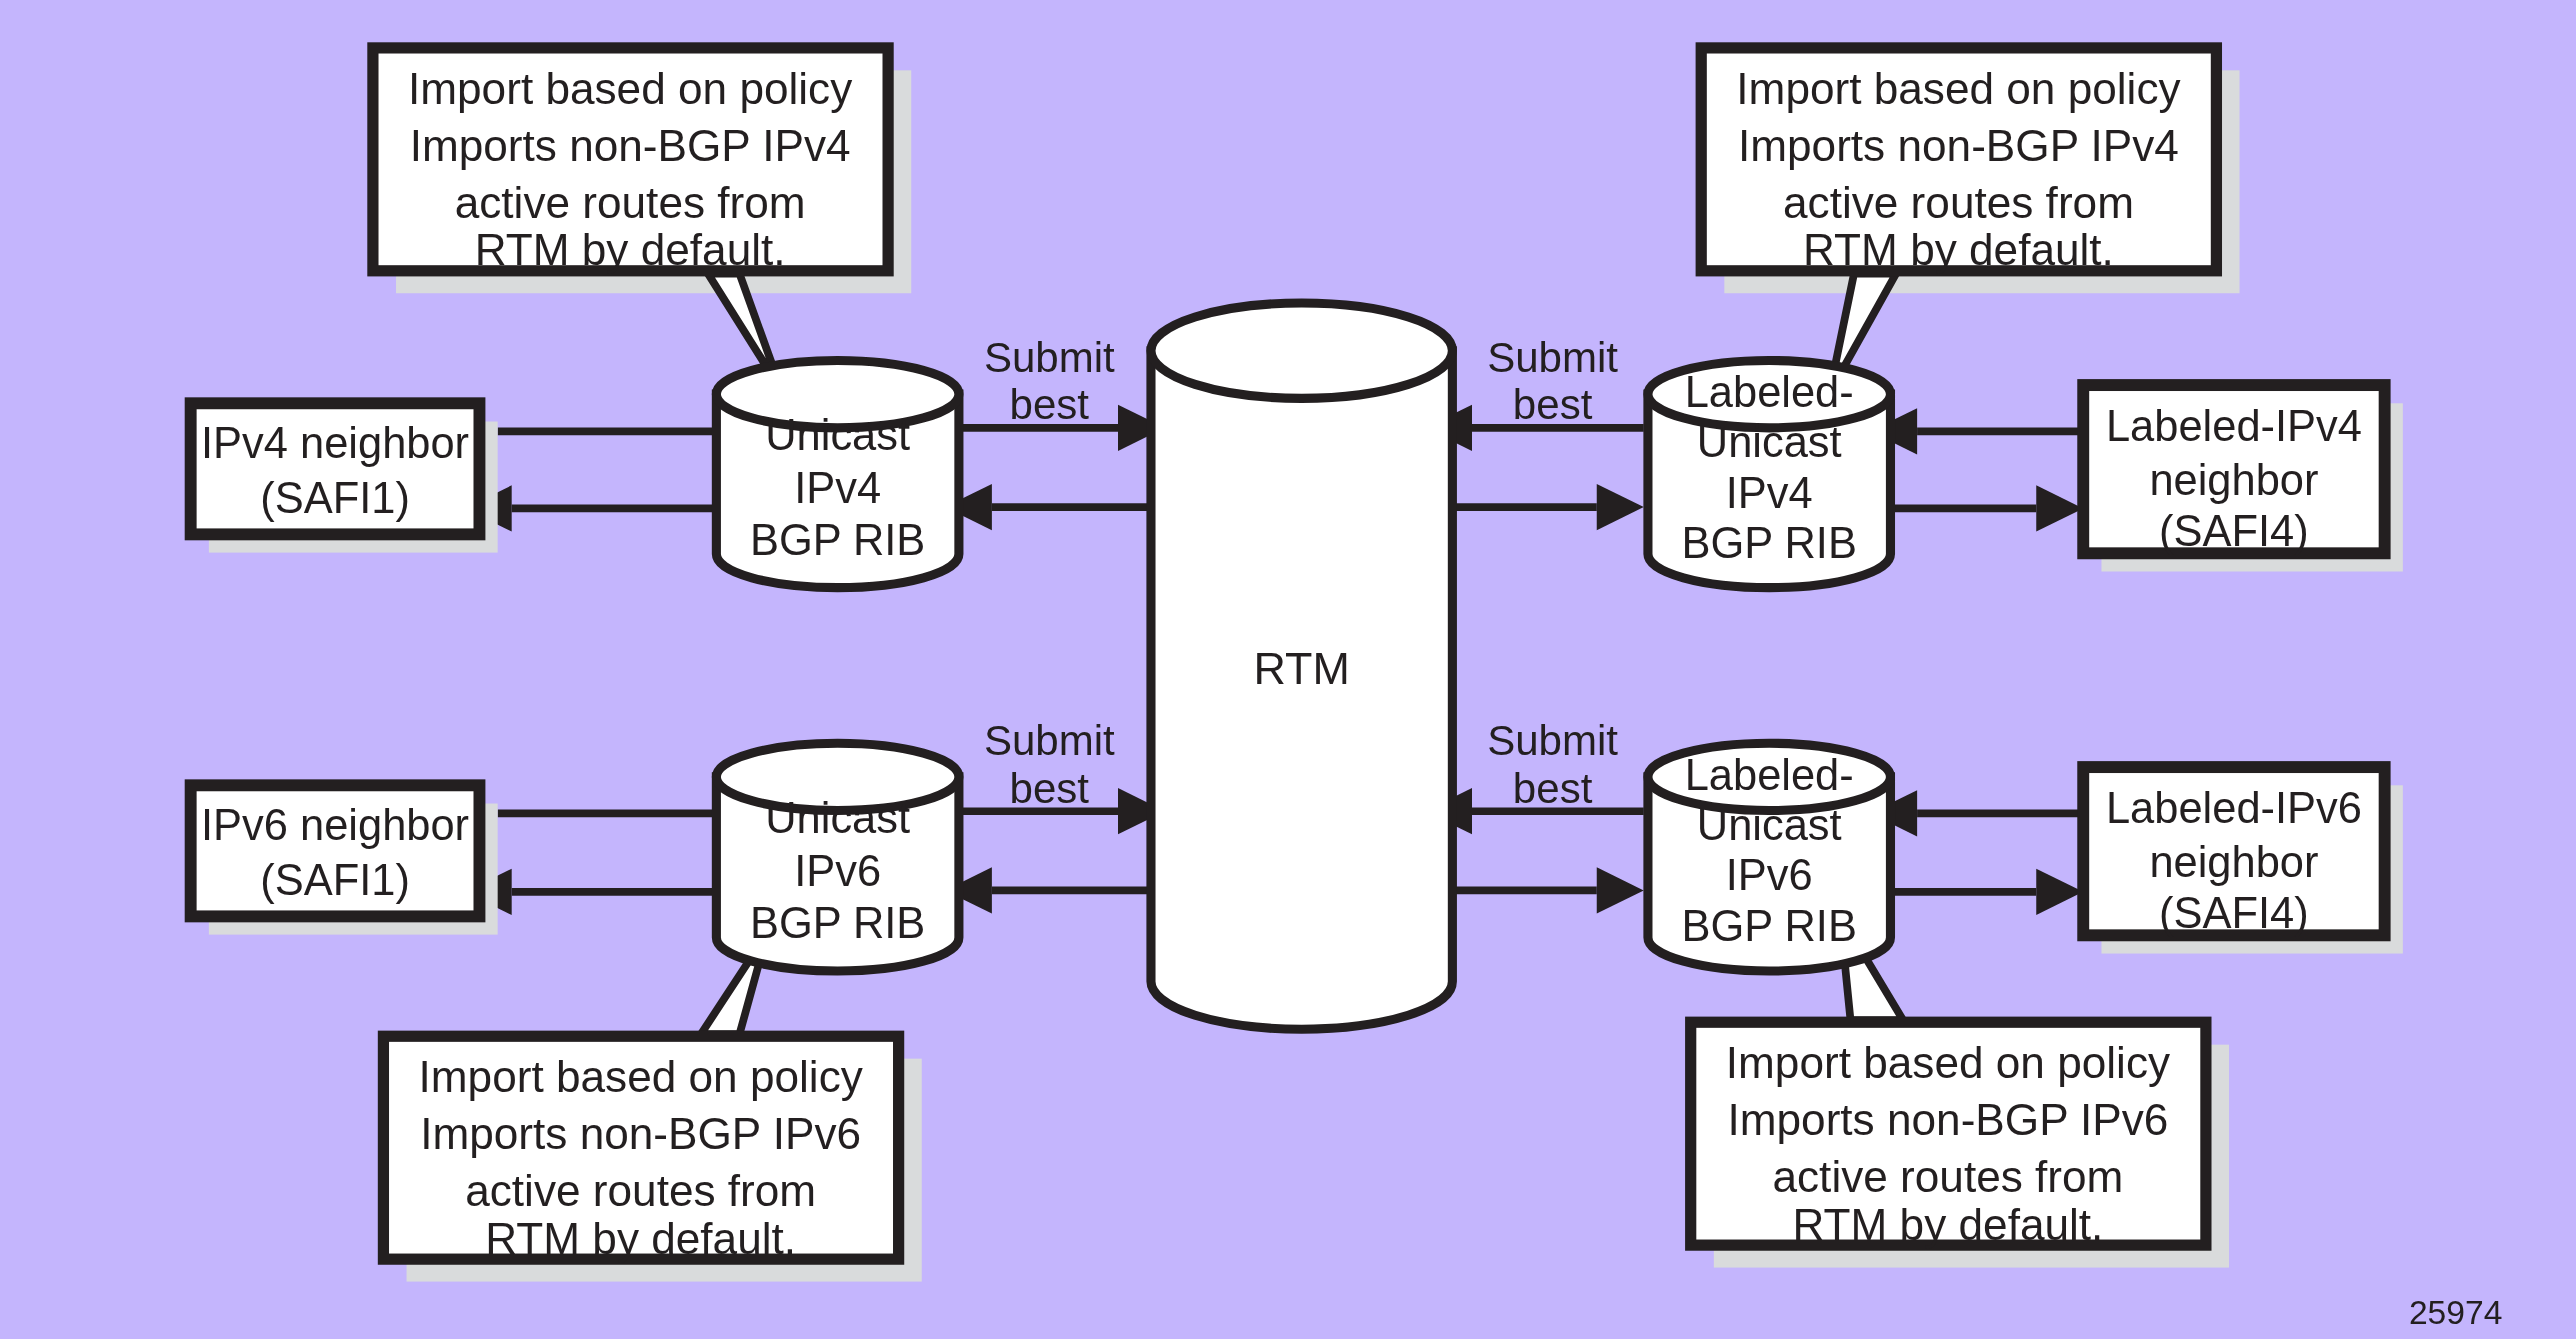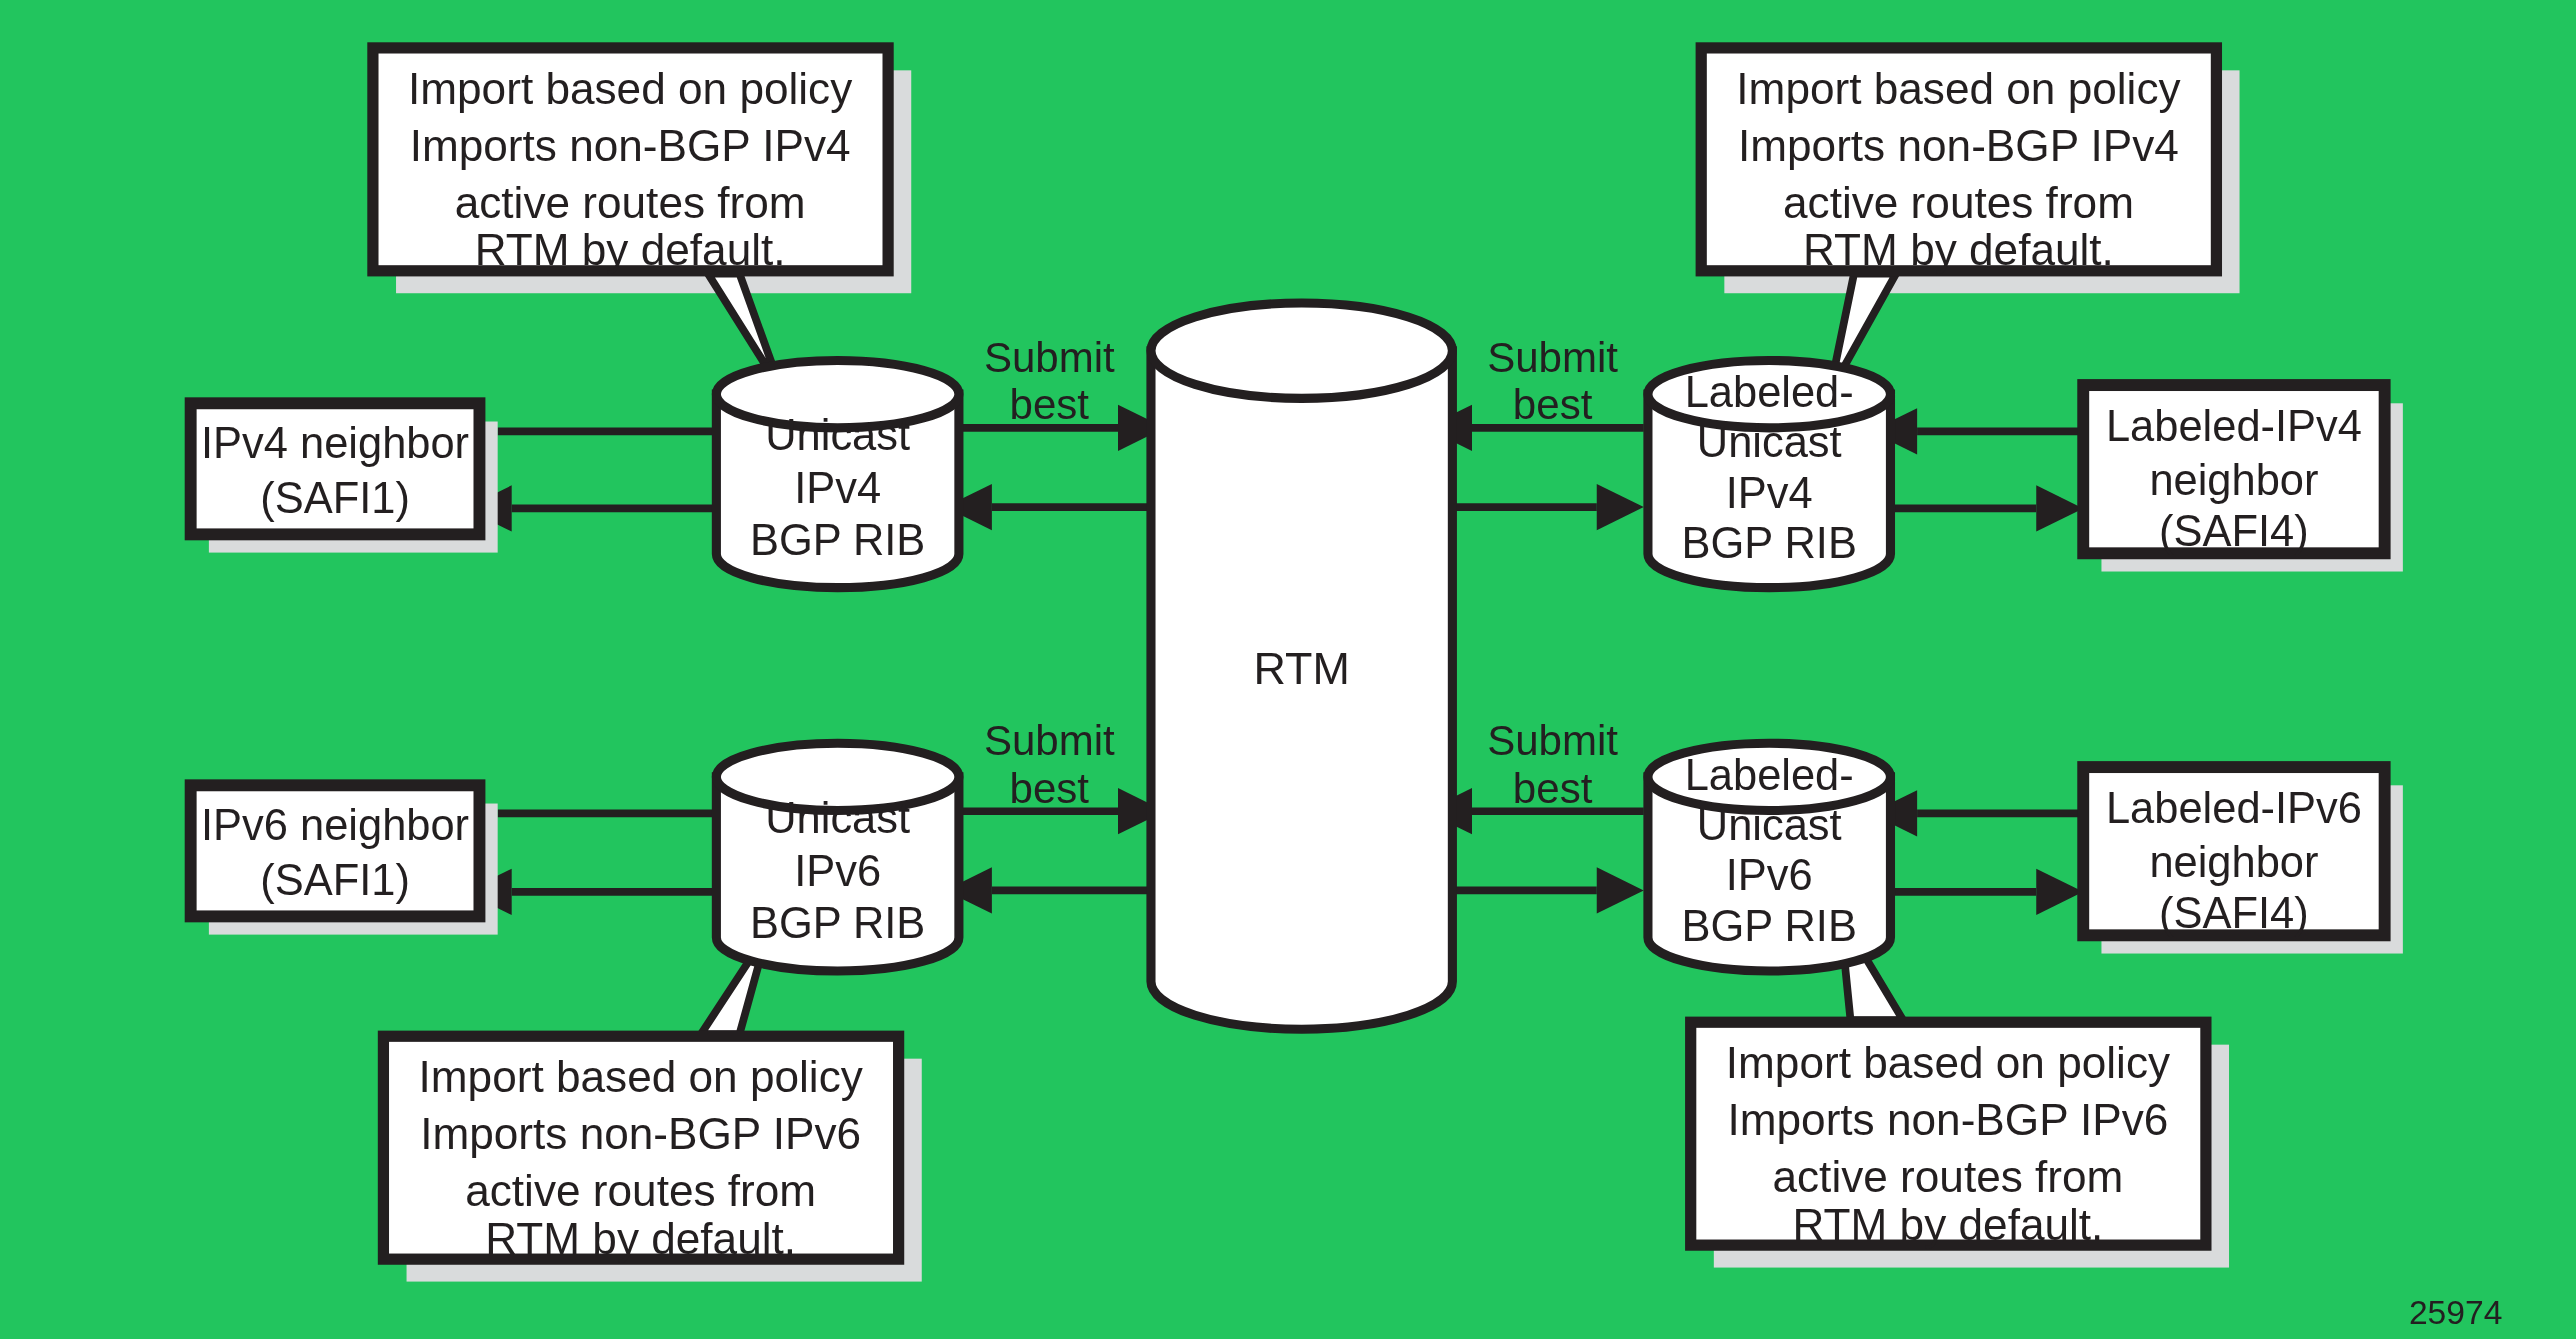--- a/index.html
+++ b/index.html
@@ -1,17 +1,17 @@
 <!DOCTYPE html>
 <html style="font-size:11.2px"><head>
 <meta charset="utf-8">
 <style>
   html,body{margin:0;padding:0;background:#ffffff;}
   body{font-family:"Liberation Sans", sans-serif;}
-  #stage{position:relative;width:2576px;height:1340px;background:#22c55e;overflow:hidden;}
+  #stage{position:relative;width:2576px;height:1340px;background:#c4b5fd;overflow:hidden;}
   svg#diagram{position:absolute;left:0;top:0;width:2576px;height:1340px;}
   .shp-stroke{fill:#fff;stroke:#231f20;}
   .shadow{fill:#d9dbdc;stroke:none;}
   .line{stroke:#231f20;stroke-width:11;fill:none;}
   .arrowhead{fill:#231f20;stroke:none;}
   .tail{fill:#ffffff;stroke:#231f20;stroke-width:11;stroke-linejoin:miter;}
   text{fill:#231f20;font-family:"Liberation Sans", sans-serif;}
   .t-box{font-size:62px;}
   .t-cyl{font-size:62px;}
   .t-call{font-size:63px;}

